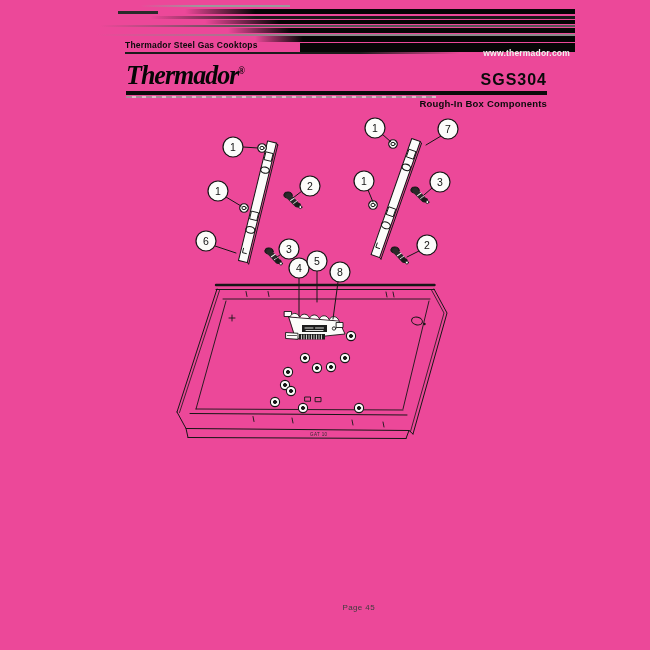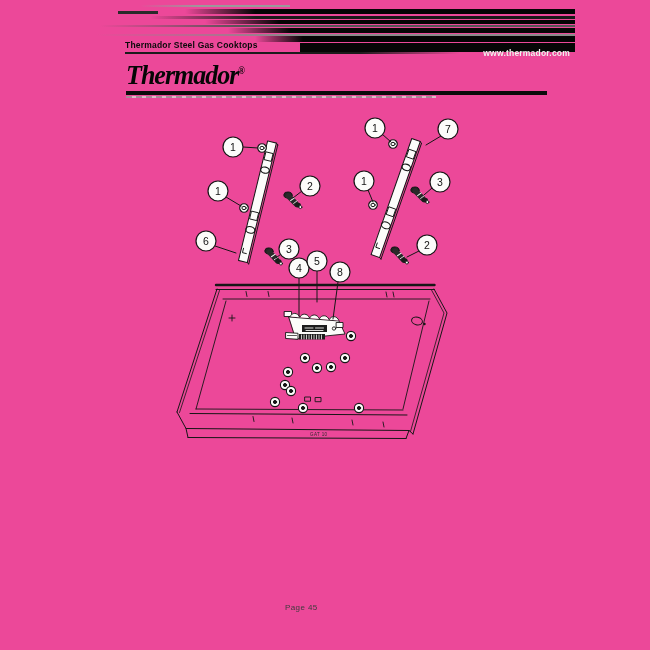--- a/index.html
+++ b/index.html
@@ -22,21 +22,21 @@
   .s11{left:140px;top:5px;width:150px;height:2px;background:linear-gradient(to left,#9a9a9a 60%,rgba(0,0,0,0));}
 
   .hdr-product{position:absolute;left:125px;top:40px;z-index:2;font-size:8.5px;font-weight:bold;letter-spacing:.2px;color:#0a0a0a;}
   .hdr-site{position:absolute;left:420px;top:48px;width:150px;z-index:2;text-align:right;font-size:8.5px;font-weight:bold;color:#f2f2ef;letter-spacing:.2px;}
   .logo{position:absolute;left:126px;top:61px;z-index:2;font-family:"Liberation Serif",serif;font-style:italic;font-weight:bold;font-size:26px;letter-spacing:-1px;color:#060606;transform:scaleY(1.04);}
   .logo sup{font-size:9px;font-style:normal;letter-spacing:0;vertical-align:10px;}
   .model{position:absolute;left:127px;top:71px;width:420px;z-index:2;text-align:right;font-size:16px;font-weight:bold;letter-spacing:1px;color:#0a0a0a;}
   .rule{position:absolute;left:126px;top:91px;width:421px;height:4px;background:#0b0b0b;z-index:2;}
   .rule-sub{position:absolute;left:126px;top:96px;width:310px;height:2px;z-index:2;background:repeating-linear-gradient(to right,#9a9a96 0 6px,#d8d8d2 6px 10px);opacity:.8;}
   .section{position:absolute;left:127px;top:97.5px;width:420px;z-index:2;text-align:right;font-size:9.5px;font-weight:bold;letter-spacing:.2px;color:#0a0a0a;}
-  .pageno{position:absolute;left:285px;top:603px;width:90px;text-align:left;font-size:8px;letter-spacing:.4px;color:#3d3d3d;}
+  .pageno{position:absolute;left:285px;top:603px;width:90px;text-align:right;font-size:8px;letter-spacing:.4px;color:#3d3d3d;}
 
   svg.diagram{position:absolute;left:0;top:0;z-index:3;}
   svg text.co{font-family:"Liberation Sans",sans-serif;font-size:10.5px;fill:#121212;}
   svg text.stamp{font-family:"Liberation Sans",sans-serif;font-size:4.5px;fill:#2c2c2c;letter-spacing:.4px;}
 </style>
 </head>
 <body>
 
 <div class="page">
 
@@ -51,22 +51,24 @@
     <div class="streak s7"></div>
     <div class="streak s8"></div>
     <div class="streak s9"></div>
     <div class="streak s10"></div>
   </div>
 
   <div class="hdr-product">Thermador Steel Gas Cooktops</div>
   <div class="hdr-site">www.thermador.com</div>
 
   <div class="logo"><span>Thermador</span><sup>®</sup></div>
+  <div class="model">SGS304</div>
   <div class="rule"></div>
   <div class="rule-sub"></div>
+  <div class="section">Rough-In Box Components</div>
 
   <svg class="diagram" width="650" height="650" viewBox="0 0 650 650" fill="none" stroke-linecap="round" stroke-linejoin="round">
     <defs>
       <g id="screw">
         <circle r="4.3" fill="#fcfcfa" stroke="#161616" stroke-width="1.1"></circle>
         <ellipse rx="2.1" ry="1.7" stroke="#161616" stroke-width="1"></ellipse>
         <path d="M-4.1,-1.2 l1.6,-1.6 M4.1,-1.2 l-1.6,-1.6 M-4.1,1.2 l1.6,1.6 M4.1,1.2 l-1.6,1.6" stroke="#161616" stroke-width=".6"></path>
       </g>
       <g id="fit">
         <ellipse cx="0" cy="0" rx="4.2" ry="3.1" fill="#232323" stroke="#111" stroke-width=".8"></ellipse>

